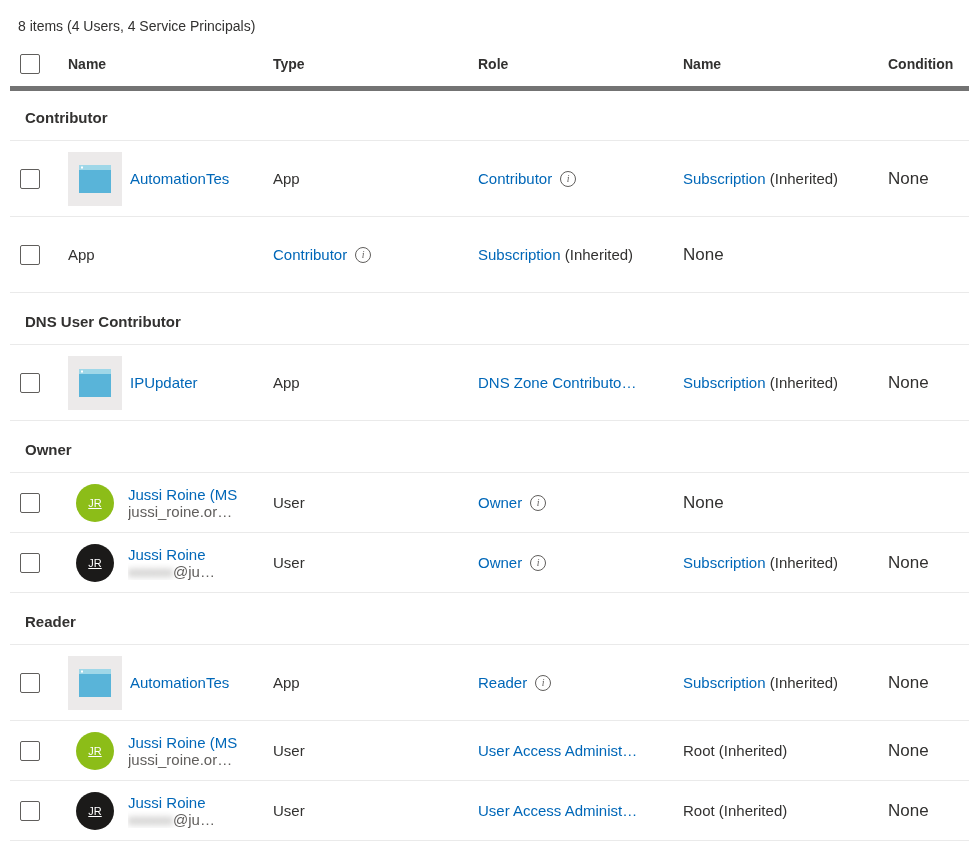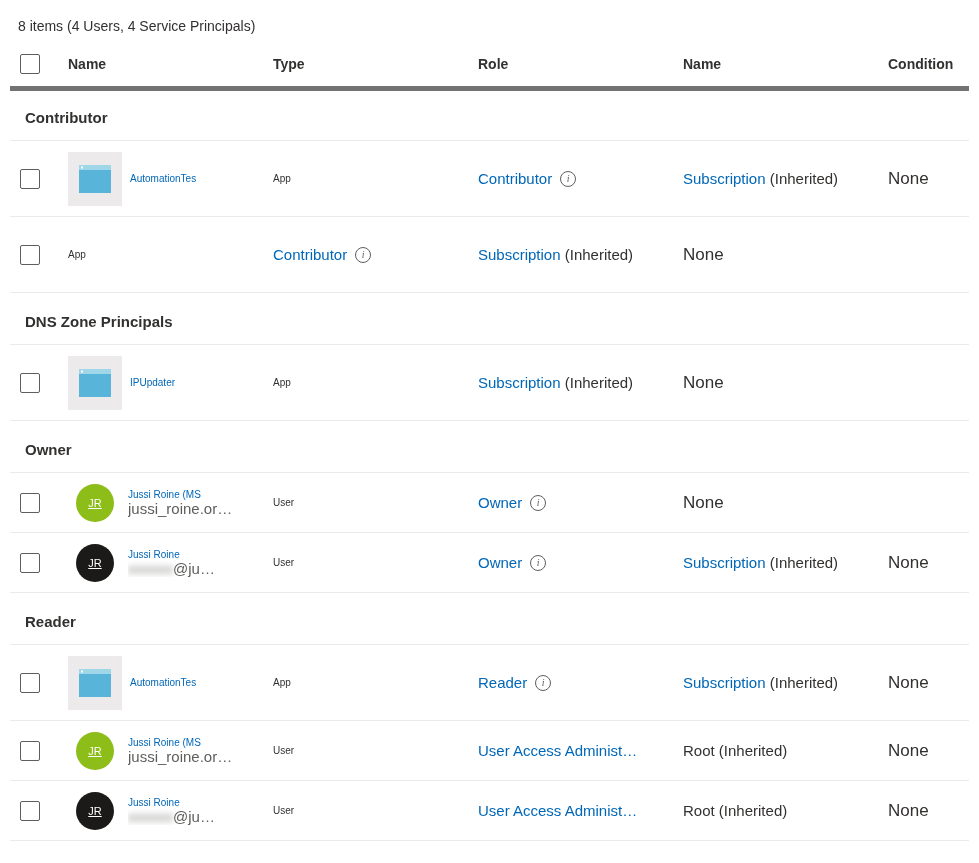--- a/index.html
+++ b/index.html
@@ -95,39 +95,39 @@
     text-decoration: underline;
   }
   .avatar.green { background: #8cbd18; }
   .avatar.black { background: #1b1a19; }
   .name-texts {
     min-width: 0;
     flex: 1;
   }
   .name-link {
     color: #0067b8;
-    font-size: 10px;
+    font-size: 15px;
     white-space: nowrap;
     overflow: hidden;
     text-overflow: clip;
     cursor: pointer;
     display:block;
   }
   .name-sub {
     color: #605e5c;
     font-size: 15px;
     white-space: nowrap;
     overflow: hidden;
     text-overflow: ellipsis;
   }
   .name-sub.blurred .front {
     filter: blur(3px);
     color:#8a8886;
   }
-  .type-cell { font-size: 10px; }
+  .type-cell { font-size: 15px; }
   .role-cell {
     display: flex;
     align-items: center;
     gap: 8px;
   }
   .role-link {
     color: #0067b8;
     font-size: 15px;
     cursor: pointer;
     white-space: nowrap;
@@ -205,38 +205,41 @@
         <div class="checkbox"></div>
       </div>
       <div class="type-cell">App</div>
       <div class="role-cell">
         <span class="role-link">Contributor</span>
         <span class="info-icon">i</span>
       </div>
       <div class="scope-cell"><span class="scope-link">Subscription</span><span class="scope-suffix"> (Inherited)</span></div>
       <div class="cond-cell">None</div>
     </div>
-    <div class="group-header">DNS Zone Principals</div>
+    <div class="group-header">DNS User Contributor</div>
     <div class="row">
       <div class="cbcell">
         <div class="checkbox"></div>
       </div>
       <div class="name-cell">
         <div class="app-icon">
           <svg width="32" height="28" viewBox="0 0 32 28">
     <rect x="0" y="0" width="32" height="28" fill="#59b4d9"></rect>
     <rect x="0" y="0" width="32" height="5" fill="#9fd7e8"></rect>
     <rect x="2" y="1.5" width="2" height="2" fill="#fff"></rect>
   </svg>
         </div>
         <div class="name-texts">
           <div class="name-link">IPUpdater</div>
         </div>
       </div>
       <div class="type-cell">App</div>
+      <div class="role-cell">
+        <span class="role-link">DNS Zone Contributo…</span>
+      </div>
       <div class="scope-cell"><span class="scope-link">Subscription</span><span class="scope-suffix"> (Inherited)</span></div>
       <div class="cond-cell">None</div>
     </div>
     <div class="group-header">Owner</div>
     <div class="row compact">
       <div class="cbcell">
         <div class="checkbox"></div>
       </div>
       <div class="name-cell">
         <div class="avatar green">JR</div>

